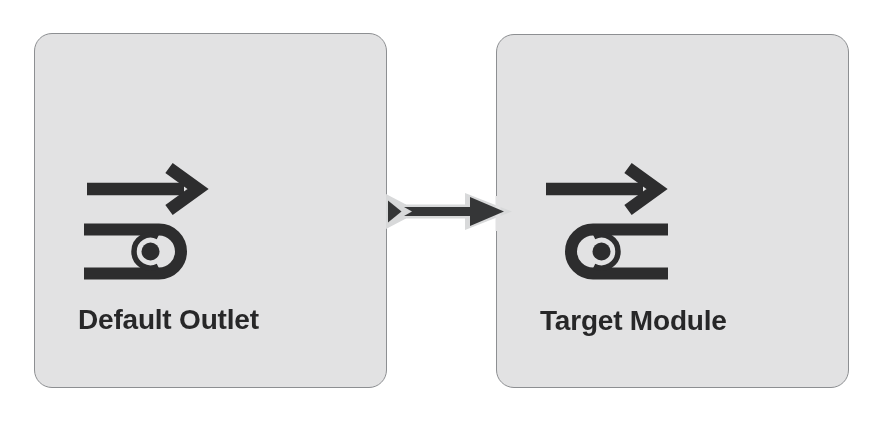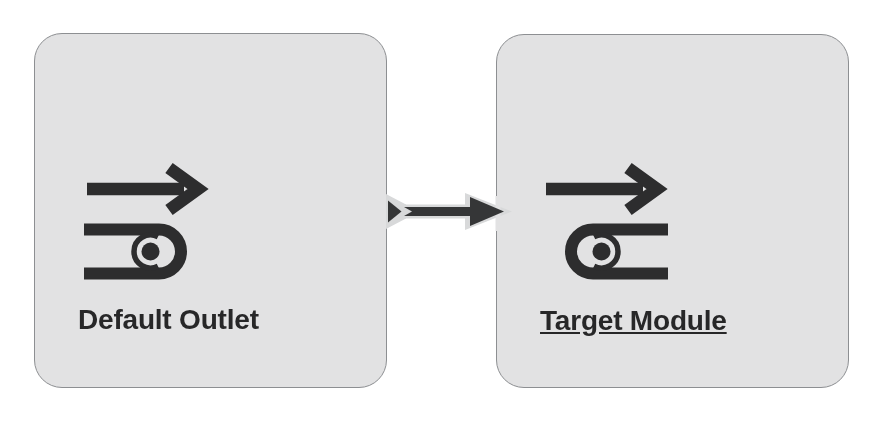--- a/index.html
+++ b/index.html
@@ -12,21 +12,21 @@
     position: relative;
     width: 892px;
     height: 430px;
     background: #ffffff;
     overflow: hidden;
   }
   .node {
     position: absolute;
     background: #e2e2e3;
     border: 1.5px solid #8d8f92;
-    border-radius: 28px;
+    border-radius: 18px;
     box-sizing: border-box;
   }
   .node .icon {
     position: absolute;
     display: block;
   }
   .node .label {
     position: absolute;
     font-size: 28px;
     font-weight: 700;
@@ -68,21 +68,21 @@
         <path d="M5 32 H102"></path>
         <path d="M87 11 L116 32 L87 53"></path>
       </g>
 
       <g transform="translate(129 0) scale(-1 1)">
         <path d="M2 72.5 H77 A22 22 0 0 1 77 116.5 H2" fill="none" stroke="#2d2d2e" stroke-width="12"></path>
         <circle cx="68.5" cy="94.5" r="9" fill="#2d2d2e"></circle>
         <path d="M76 79.8 A16.5 16.5 0 1 0 76 109.2" fill="none" stroke="#2d2d2e" stroke-width="5.5"></path>
       </g>
     </svg>
-    <div class="label" style="left:43px; top:270px;text-decoration:underline;">Target Module</div>
+    <div class="label" style="left:43px; top:270px;">Target Module</div>
   </div>
 
   <svg class="edge-layer" width="892" height="430" viewBox="0 0 892 430">
 
     <path d="M386 194 L406 204.5 L406 218.5 L386 229 Z" fill="#d8d9da"></path>
     <rect x="401" y="204.5" width="72" height="14" fill="#d8d9da"></rect>
     <path d="M465 193 L512 211.5 L465 230 Z" fill="#d8d9da"></path>
 
     <rect x="495.5" y="196" width="5" height="35" fill="#e2e2e3"></rect>
 

